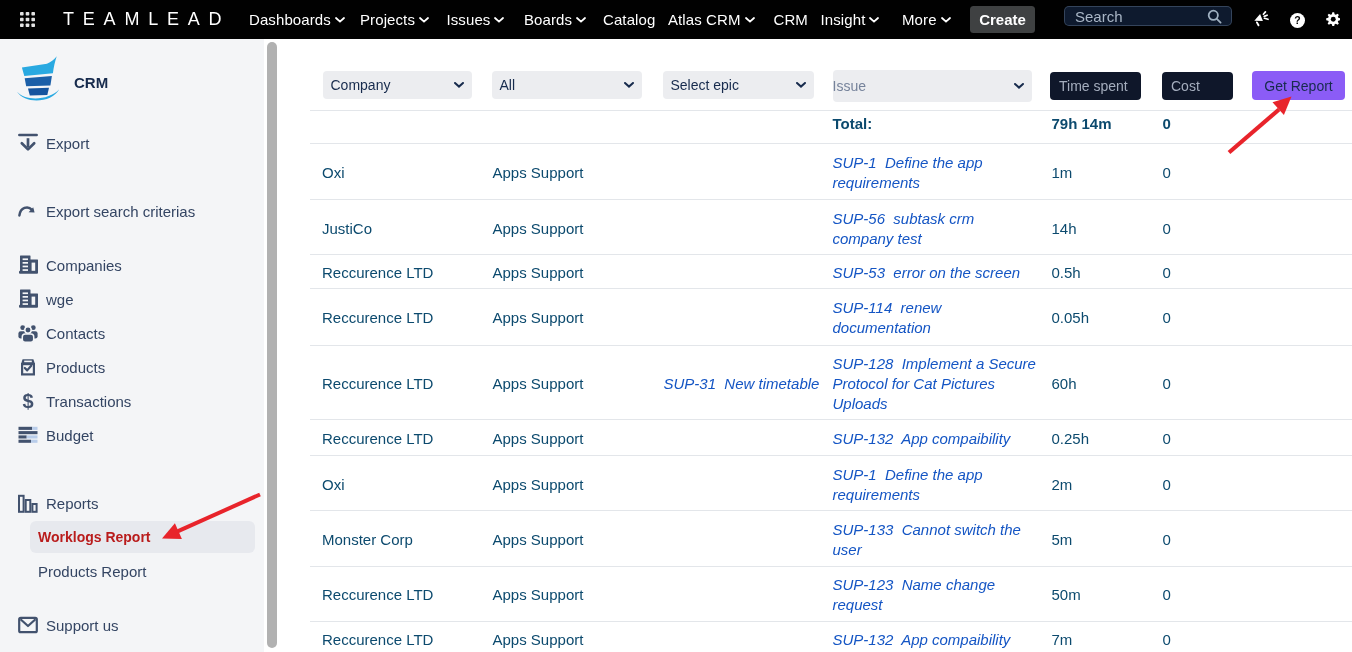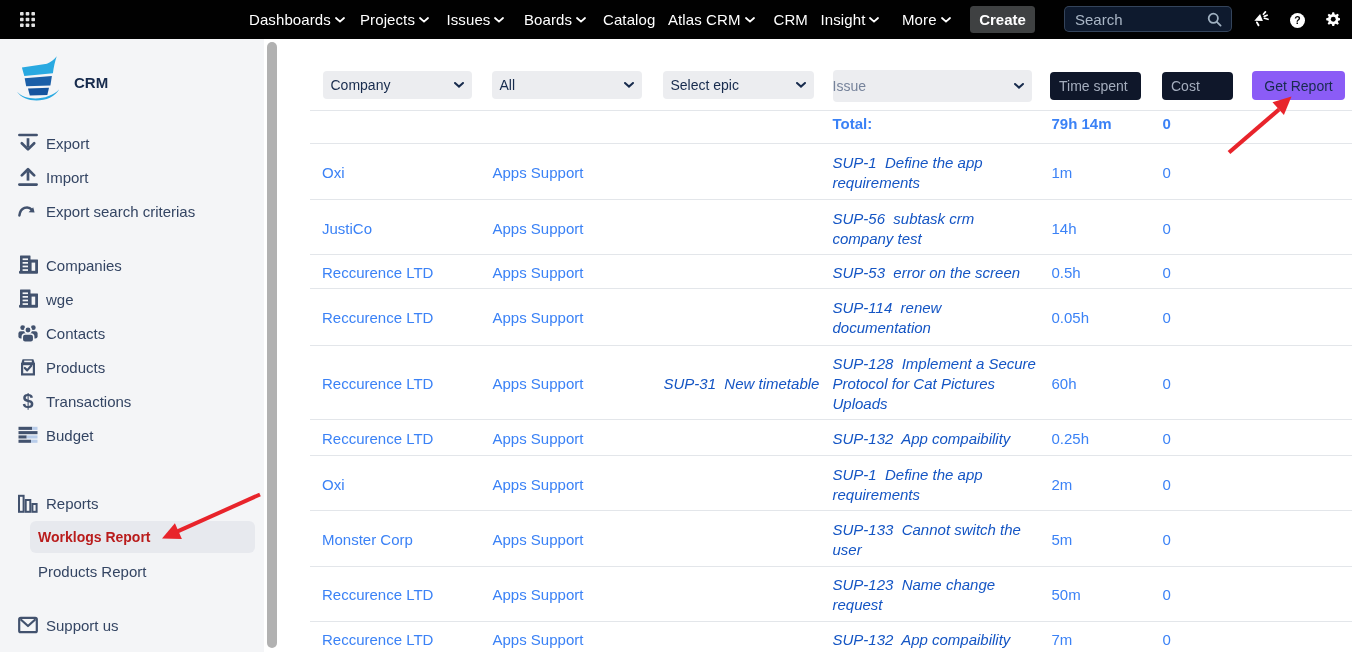--- a/index.html
+++ b/index.html
@@ -10,21 +10,21 @@
 
 #nav { position:absolute; left:0; top:0; width:1352px; height:39px; background:#010101; }
 .nav-item { position:absolute; top:0; height:39px; display:flex; align-items:center;
   color:#fff; font-size:15px; font-weight:500; letter-spacing:0.1px; }
 .nav-item svg { margin-left:4px; }
 #logo-text { position:absolute; left:63px; top:0; height:39px; display:flex; align-items:center;
   color:#fff; font-size:18px; font-weight:400; letter-spacing:8.8px; }
 #create-btn { position:absolute; left:970px; top:5.5px; width:65px; height:27.5px;
   background:#3f4142; border-radius:3.5px; color:#fff; font-size:15px; font-weight:600;
   display:flex; align-items:center; justify-content:center; }
-#search-box { position:absolute; left:1064px; top:6px; width:168px; height:26px;
+#search-box { position:absolute; left:1064px; top:6px; width:168px; height:20px;
   background:#0e1a2e; border:1px solid rgba(166,197,226,0.25); border-radius:5px;
   display:flex; align-items:center; }
 #search-box span { color:#a9b6c6; font-size:15px; margin-left:10px; flex:1; }
 #search-box svg { margin-right:9px; }
 
 
 #sidebar { position:absolute; left:0; top:39px; width:264px; height:613px; background:#f4f5f7; }
 .side-item { position:absolute; left:0; width:264px; height:34px; display:flex; align-items:center;
   color:#344563; font-size:15px; }
 .side-item .ic { width:20px; height:20px; margin-left:18px; flex:none; }
@@ -43,21 +43,21 @@
   display:flex; align-items:center; color:#a4adbd; font-size:14px; }
 .inp span { margin-left:9px; }
 #get-report { position:absolute; left:1252px; top:71px; width:93px; height:29px;
   background:#8b5cf6; border-radius:4px; color:#172b4d; font-size:14px;
   display:flex; align-items:center; justify-content:center; }
 
 
 #tbl { position:absolute; left:310px; top:110px; width:1042px; }
 .row { position:relative; border-top:1px solid #e3e6ea; }
 .cell { position:absolute; top:calc(50% + 1.5px); transform:translateY(-50%); line-height:20px;
-  font-size:15px; color:#3b82f6; white-space:nowrap; }
+  font-size:15px; color:#0c4a6e; white-space:nowrap; }
 .c1 { left:12px; } .c2 { left:182.5px; } .c3 { left:353.5px; }
 .c4 { left:522.5px; } .c5 { left:741.5px; } .c6 { left:852.5px; }
 .lnk { color:#1455c4;font-style:italic; }
 #total-row { height:33px; }
 #total-row .cell { font-weight:700; top:2.5px; transform:none; }
 
 
 #arrows { position:absolute; left:0; top:0; width:1352px; height:652px; pointer-events:none; }
 </style>
 </head>
@@ -71,20 +71,21 @@
           <rect x="5.7" y="0" width="3.6" height="3.6" rx="0.8"></rect>
           <rect x="11.4" y="0" width="3.6" height="3.6" rx="0.8"></rect>
       <rect x="0" y="5.7" width="3.6" height="3.6" rx="0.8"></rect>
           <rect x="5.7" y="5.7" width="3.6" height="3.6" rx="0.8"></rect>
           <rect x="11.4" y="5.7" width="3.6" height="3.6" rx="0.8"></rect>
       <rect x="0" y="11.4" width="3.6" height="3.6" rx="0.8"></rect>
           <rect x="5.7" y="11.4" width="3.6" height="3.6" rx="0.8"></rect>
           <rect x="11.4" y="11.4" width="3.6" height="3.6" rx="0.8"></rect>
     </g>
   </svg>
+  <div id="logo-text">TEAMLEAD</div>
   <div class="nav-item" style="left:249px">Dashboards<svg width="10" height="6" viewBox="0 0 10 6">
           <path d="M1 1l4 3.6L9 1" fill="none" stroke="#fff" stroke-width="1.8" stroke-linecap="round"></path>
         </svg></div>
   <div class="nav-item" style="left:360px">Projects<svg width="10" height="6" viewBox="0 0 10 6">
           <path d="M1 1l4 3.6L9 1" fill="none" stroke="#fff" stroke-width="1.8" stroke-linecap="round"></path>
         </svg></div>
   <div class="nav-item" style="left:446.5px">Issues<svg width="10" height="6" viewBox="0 0 10 6">
           <path d="M1 1l4 3.6L9 1" fill="none" stroke="#fff" stroke-width="1.8" stroke-linecap="round"></path>
         </svg></div>
   <div class="nav-item" style="left:524px">Boards<svg width="10" height="6" viewBox="0 0 10 6">
@@ -141,30 +142,20 @@
 
   <div class="side-item" style="top:87px">
     <svg class="ic" viewBox="0 0 20 20">
           <g stroke="#42526e" stroke-width="2.7" fill="none">
             <path d="M1.4 2h17.2" stroke-linecap="round"></path>
             <path d="M10 5.2v9"></path>
             <path d="M3.8 10.2L10 16.4l6.2-6.2" stroke-linecap="round" stroke-linejoin="round"></path>
           </g>
         </svg>
     <span class="lbl">Export</span>
-  </div>
-  <div class="side-item" style="top:121px">
-    <svg class="ic" viewBox="0 0 20 20">
-          <g stroke="#42526e" stroke-width="2.7" fill="none">
-            <path d="M1.4 17.6h17.2" stroke-linecap="round"></path>
-            <path d="M10 13.6V4.2"></path>
-            <path d="M3.8 8.4L10 2.2l6.2 6.2" stroke-linecap="round" stroke-linejoin="round"></path>
-          </g>
-        </svg>
-    <span class="lbl">Import</span>
   </div>
   <div class="side-item" style="top:155px">
     <svg class="ic" viewBox="0 0 20 20">
           <path d="M1.4 14.4 C2.4 6.4 9.8 4.4 14 8.8" stroke="#42526e" stroke-width="2.5" fill="none" stroke-linecap="round"></path>
           <polygon points="16.6,11.6 10.6,11.2 15.2,6.2" fill="#42526e"></polygon>
         </svg>
     <span class="lbl">Export search criterias</span>
   </div>
 
   <div class="side-item" style="top:209px">

